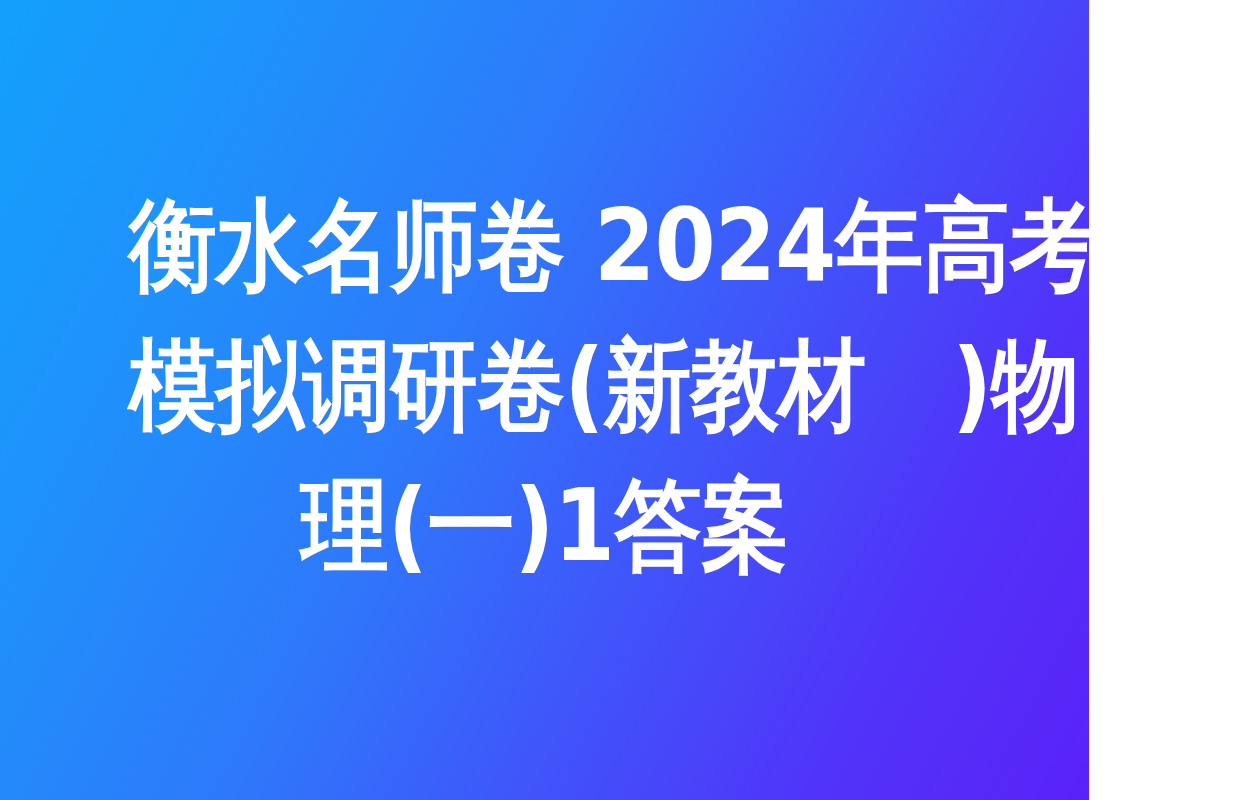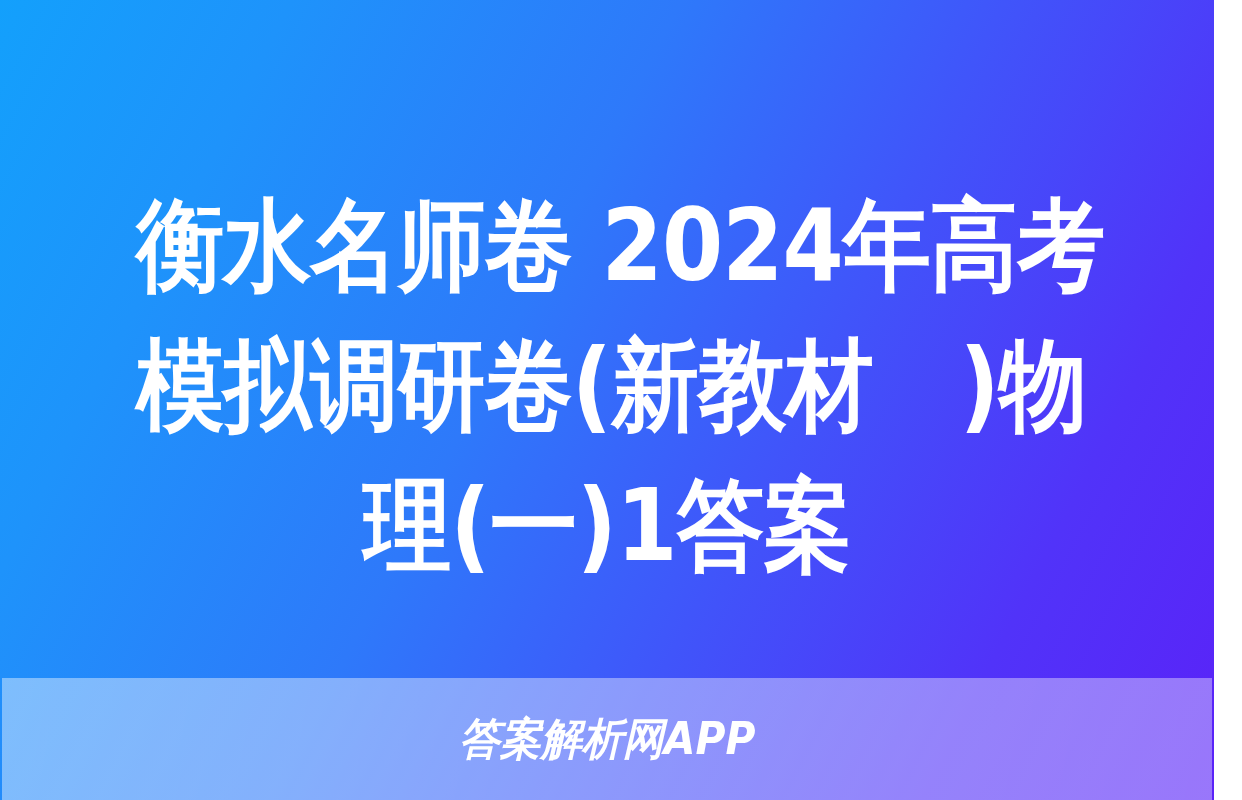--- a/index.html
+++ b/index.html
@@ -4,21 +4,21 @@
 <title>Exam Answer Card</title>
 <style>
   html, body {
     margin: 0;
     padding: 0;
     background: #ffffff;
   }
 
   #card {
     position: relative;
-    width: 1214px;
+    width: 1089px;
     height: 800px;
     overflow: hidden;
     
     background: linear-gradient(117deg,
         #13A0FC 0%,
         #1E93FB 18%,
         #2E79FA 42%,
         #4055FA 62%,
         #5133F9 82%,
         #5A22F8 100%);
@@ -110,17 +110,14 @@
 
   <div class="edge-strip left"></div>
   <div class="edge-strip right"></div>
 
   <div id="title-block">
     <div class="title-line line-1">衡水名师卷 2024年高考</div>
     <div class="title-line line-2">模拟调研卷(新教材　)物</div>
     <div class="title-line line-3">理(一)1答案</div>
   </div>
 
-  <div id="footer-banner">
-    <div id="footer-banner-text">答案解析网APP</div>
-  </div>
 
 </div>
 
 </body></html>

